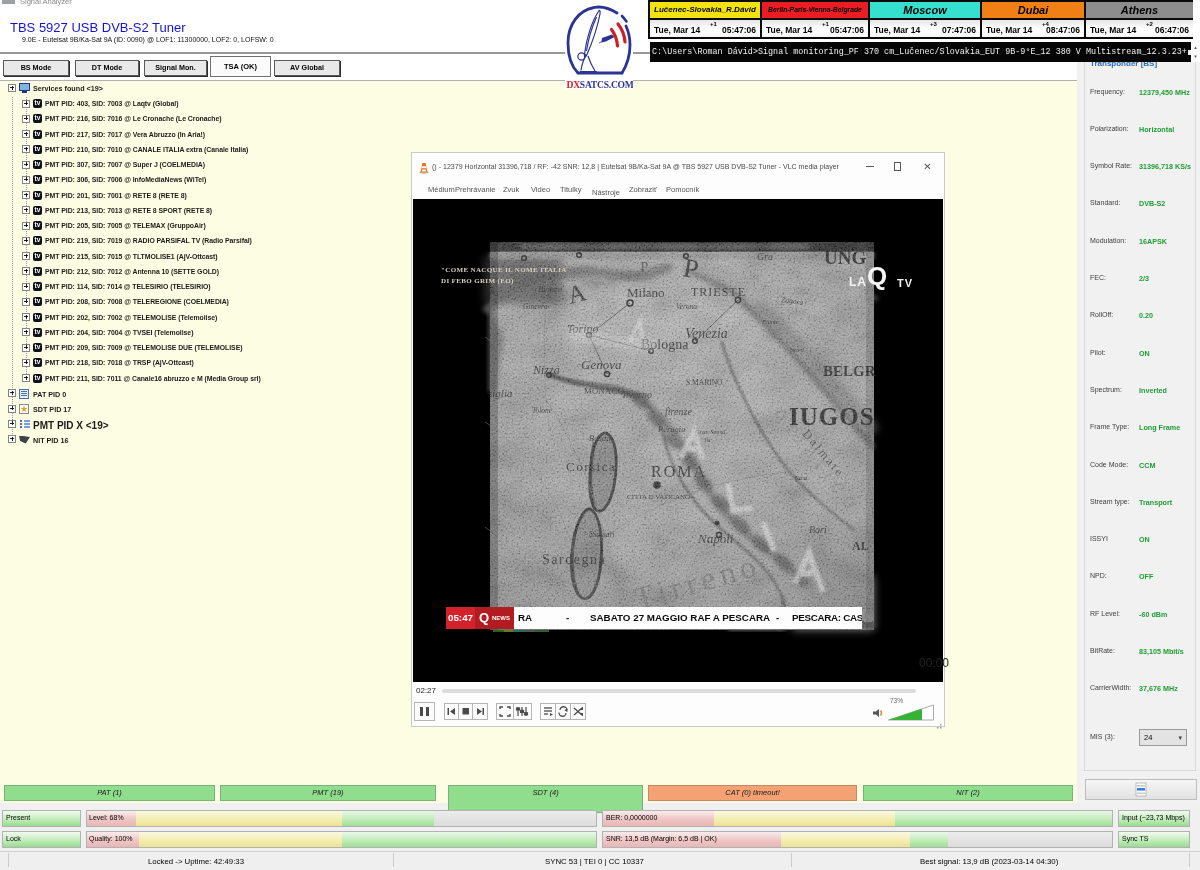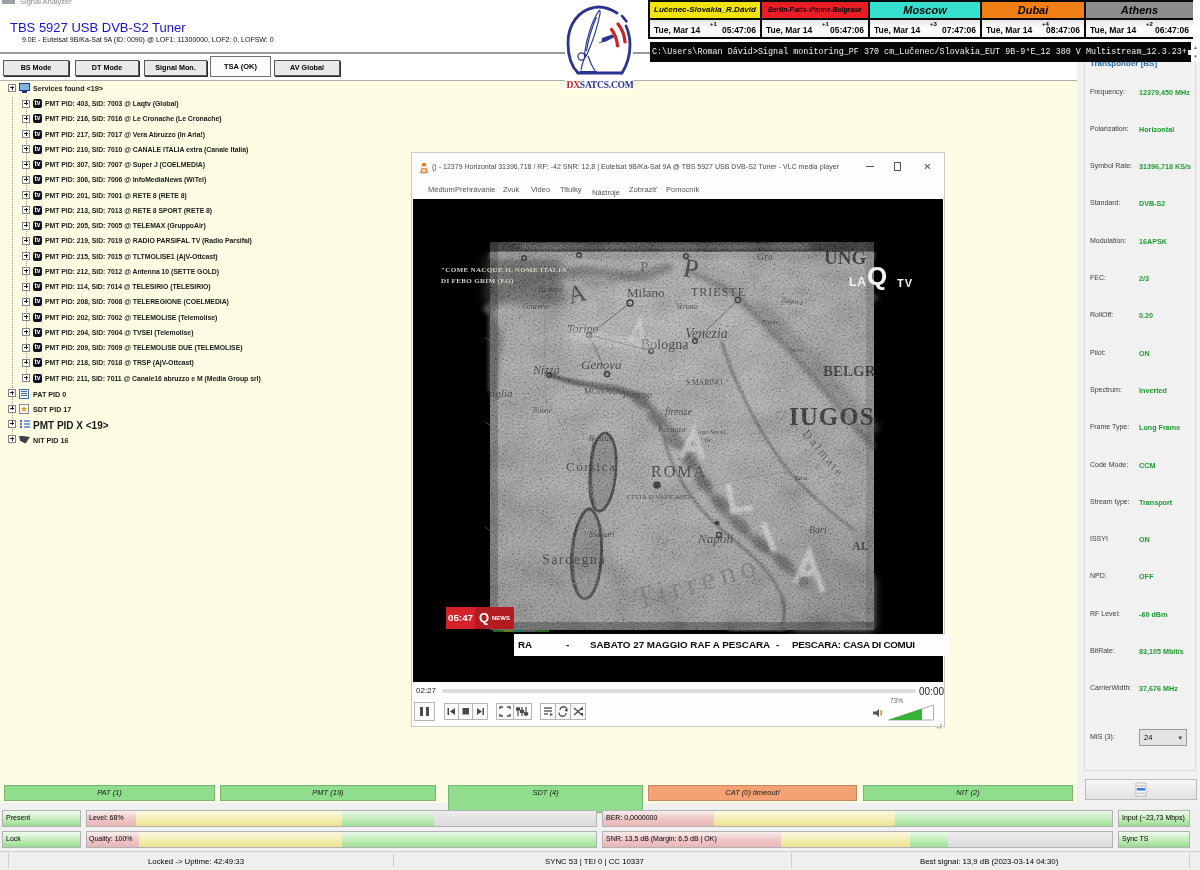--- a/index.html
+++ b/index.html
@@ -525,31 +525,31 @@
 </svg></div>
 <div class="a" style="left:441px;top:265px;width:150px;font-family:'Liberation Serif',serif;font-size:7px;font-weight:bold;color:#d6d0c0;letter-spacing:0.35px;line-height:11px;">"COME NACQUE IL NOME ITALIA<br>DI FEBO GRIM (EO)</div>
 <div class="a" style="left:849px;top:275px;color:#f2f2f2;font-size:12px;font-weight:bold;letter-spacing:1px;">LA</div>
 <div class="a" style="left:867px;top:261px;color:#f5f5f5;font-size:26px;font-weight:bold;">Q</div>
 <div class="a" style="left:897px;top:277px;color:#f2f2f2;font-size:11px;font-weight:bold;letter-spacing:1px;">TV</div>
 <div class="a" style="left:446px;top:607px;width:29px;height:22px;background:#d3222a;color:#fff;font-size:9.8px;font-weight:bold;text-align:center;line-height:22px;">05:47</div>
 <div class="a" style="left:475px;top:607px;width:39px;height:22px;background:#b21b1f;color:#fff;">
       <span style="position:absolute;left:4px;top:3px;font-size:13px;font-weight:bold;">Q</span>
       <span style="position:absolute;left:17px;top:8px;font-size:6px;font-weight:bold;">NEWS</span>
     </div>
-<div class="a" style="left:514px;top:634px;width:396px;height:22px;background:#fdfdfd;color:#0a0a0a;font-weight:bold;font-size:9.8px;overflow:hidden;padding-left:40px;">
+<div class="a" style="left:514px;top:607px;width:348px;height:22px;background:#fdfdfd;color:#0a0a0a;font-weight:bold;font-size:9.8px;overflow:hidden;">
       <span style="position:absolute;left:4px;top:5px;white-space:nowrap;">RA</span>
       <span style="position:absolute;left:52px;top:5px;">-</span>
       <span style="position:absolute;left:76px;top:5px;white-space:nowrap;">SABATO 27 MAGGIO RAF A PESCARA</span>
       <span style="position:absolute;left:262px;top:5px;">-</span>
       <span style="position:absolute;left:278px;top:5px;white-space:nowrap;letter-spacing:-0.3px;">PESCARA: CASA DI COMUI</span>
     </div>
 <div class="a" style="left:493px;top:630px;width:56px;height:2px;background:linear-gradient(90deg,#3db53d 0 20%,#c8d840 20% 35%,#40c8b0 35% 55%,#9a9a9a 55% 75%,#50b050 75% 100%);opacity:0.55;"></div>
 <div class="a" style="left:416px;top:686px;font-size:8px;color:#222;">02:27</div>
 <div class="a" style="left:442px;top:689px;width:474px;height:4px;background:#dcdcdc;border-radius:2px;"></div>
-<div class="a" style="left:919px;top:686px;font-size:10px;color:#222;">00:00</div>
+<div class="a" style="left:919px;top:656px;font-size:12px;color:#222;">00:00</div>
 <div class="a" style="left:414px;top:702px;width:21px;height:19px;background:#fcfcfc;border:1px solid #b5b5b5;box-sizing:border-box;"><svg width="19" height="17">
         <rect x="5" y="4" width="3" height="9" fill="#4a4a4a"></rect>
         <rect x="11" y="4" width="3" height="9" fill="#4a4a4a"></rect>
       </svg></div>
 <div class="a" style="left:444px;top:703px;width:15px;height:17px;background:#fcfcfc;border:1px solid #b5b5b5;box-sizing:border-box;"><svg width="13" height="15">
         <rect x="2.5" y="4" width="1.5" height="7" fill="#4a4a4a"></rect>
         <path d="M10 4 L5 7.5 L10 11 Z" fill="#4a4a4a"></path>
       </svg></div>
 <div class="a" style="left:458px;top:703px;width:15px;height:17px;background:#fcfcfc;border:1px solid #b5b5b5;box-sizing:border-box;"><svg width="13" height="15">
         <rect x="3.5" y="4" width="6.5" height="6.5" fill="#4a4a4a"></rect>

